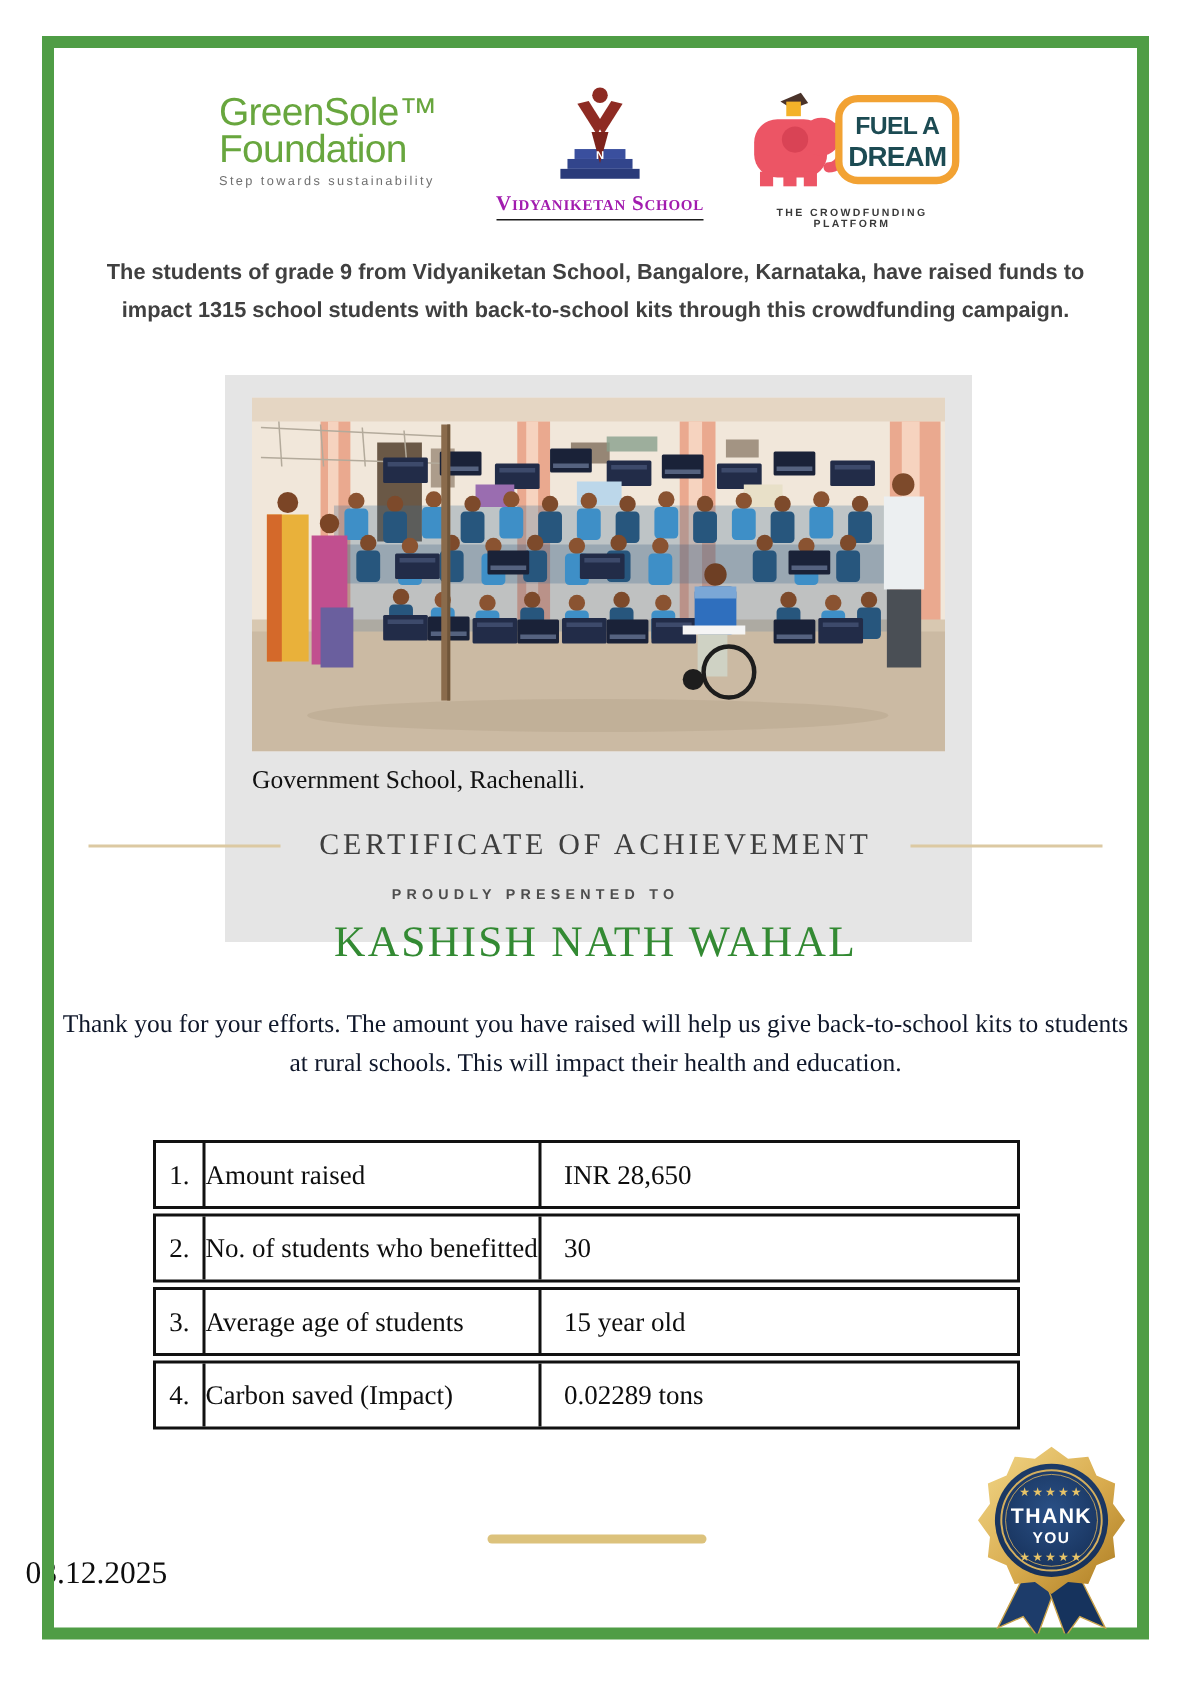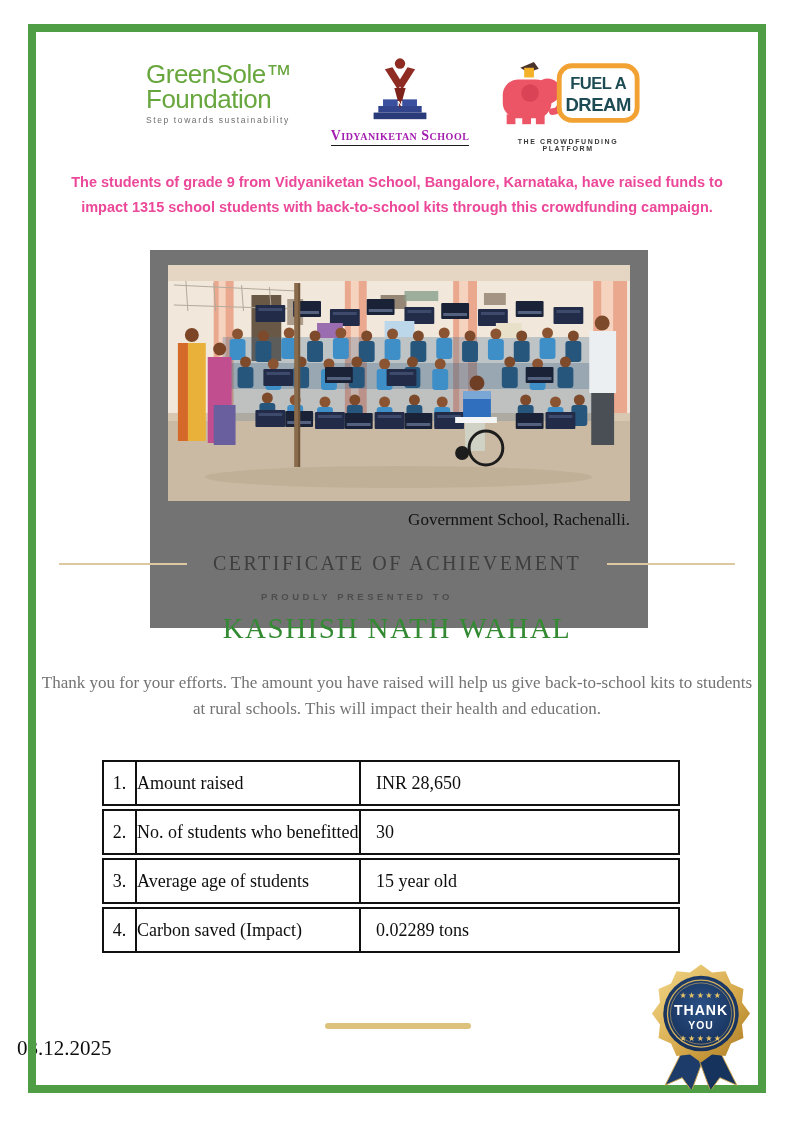--- a/index.html
+++ b/index.html
@@ -16,40 +16,40 @@
   .logo-vidyaniketan{left:330px;top:56px;width:140px;text-align:center;}
   .vk-name{display:inline-block;margin-top:2px;font-family:"Liberation Serif",serif;
            font-variant:small-caps;font-weight:bold;font-size:14px;color:#a21caf;
            border-bottom:1.5px solid #1a1a1a;padding-bottom:1px;letter-spacing:0.5px;}
   .logo-fueladream{left:492px;top:58px;width:152px;text-align:center;font-family:"Liberation Sans",sans-serif;}
   .fad-tag{font-size:7px;letter-spacing:1.6px;color:#3a3a3a;font-weight:bold;margin-top:2px;}
 
   
   .intro{position:absolute;left:47px;top:170px;width:700px;margin:0;text-align:center;
          font-family:"Liberation Sans",sans-serif;font-weight:bold;font-size:14.5px;
-         line-height:1.75;color:#ec4899;}
+         line-height:1.75;color:#404040;}
 
   
   .photo-card{position:absolute;left:150px;top:250px;width:498px;height:378px;margin:0;
-              background:#737373;box-sizing:border-box;padding:15px 18px 0 18px;text-align:right;}
+              background:#e5e5e5;box-sizing:border-box;padding:15px 18px 0 18px;text-align:left;}
   .photo-card svg{display:block;}
   .photo-card figcaption{font-size:17px;color:#111;margin-top:9px;}
 
   
   .title-row{position:absolute;left:0;top:552px;width:794px;display:flex;align-items:center;
              justify-content:center;gap:26px;}
   .title-row .rule{width:128px;height:2px;background:#dcc9a2;}
   .cert-title{margin:0;font-size:20px;font-weight:normal;letter-spacing:2.5px;color:#3e3e3e;}
   .presented{position:absolute;left:0;top:591px;width:714px;text-align:center;
              font-family:"Liberation Sans",sans-serif;font-size:9.5px;letter-spacing:3.5px;
              color:#4d4d4d;font-weight:bold;}
   .recipient{position:absolute;left:0;top:612px;width:794px;text-align:center;
              font-size:29px;letter-spacing:1.5px;color:#338a33;}
   .message{position:absolute;left:40px;top:670px;width:714px;margin:0;text-align:center;
-           font-size:17px;line-height:1.55;color:#737373;}
+           font-size:17px;line-height:1.55;color:#0f172a;}
 
   
   .impact-table{position:absolute;left:102px;top:760px;width:578px;display:flex;
                 flex-direction:column;gap:3px;}
   .trow{display:flex;border:2px solid #111;height:46px;box-sizing:border-box;
         align-items:stretch;font-size:18px;color:#0d0d0d;background:#fff;}
   .tnum{width:33px;border-right:2px solid #111;display:flex;align-items:center;
         justify-content:center;box-sizing:border-box;}
   .tlabel{width:224px;border-right:2px solid #111;display:flex;align-items:center;
           padding-left:0;box-sizing:border-box;}

